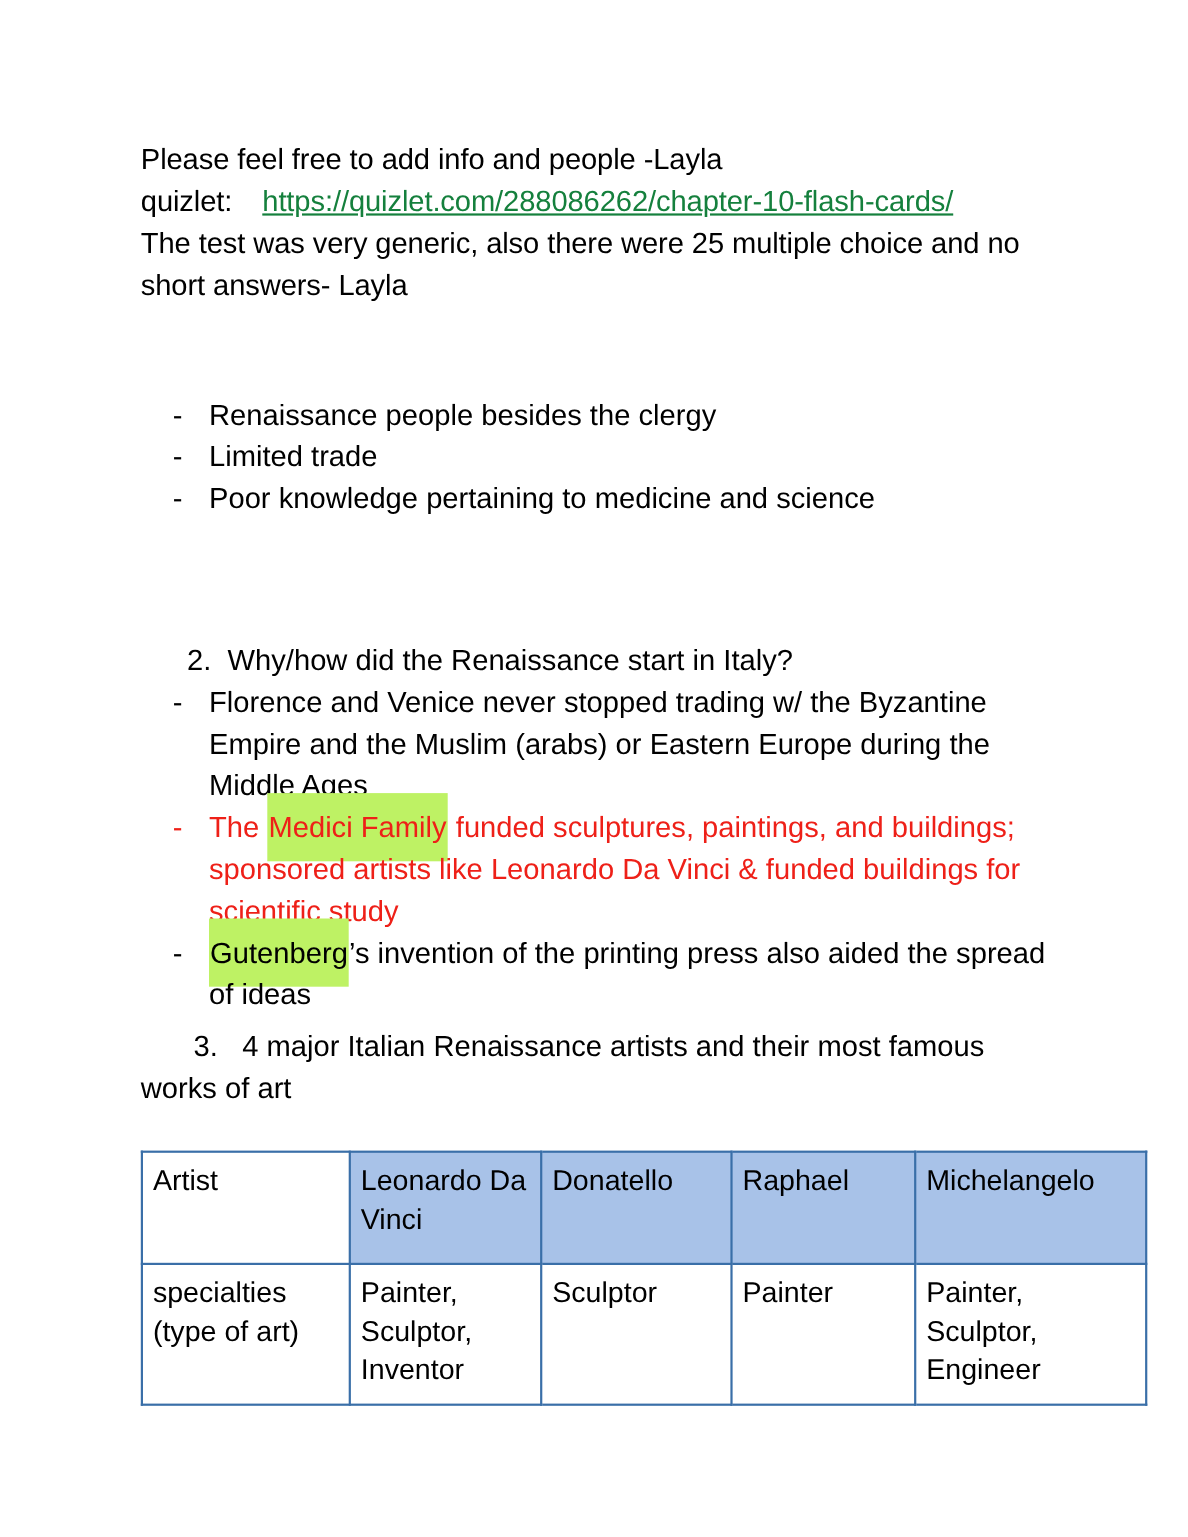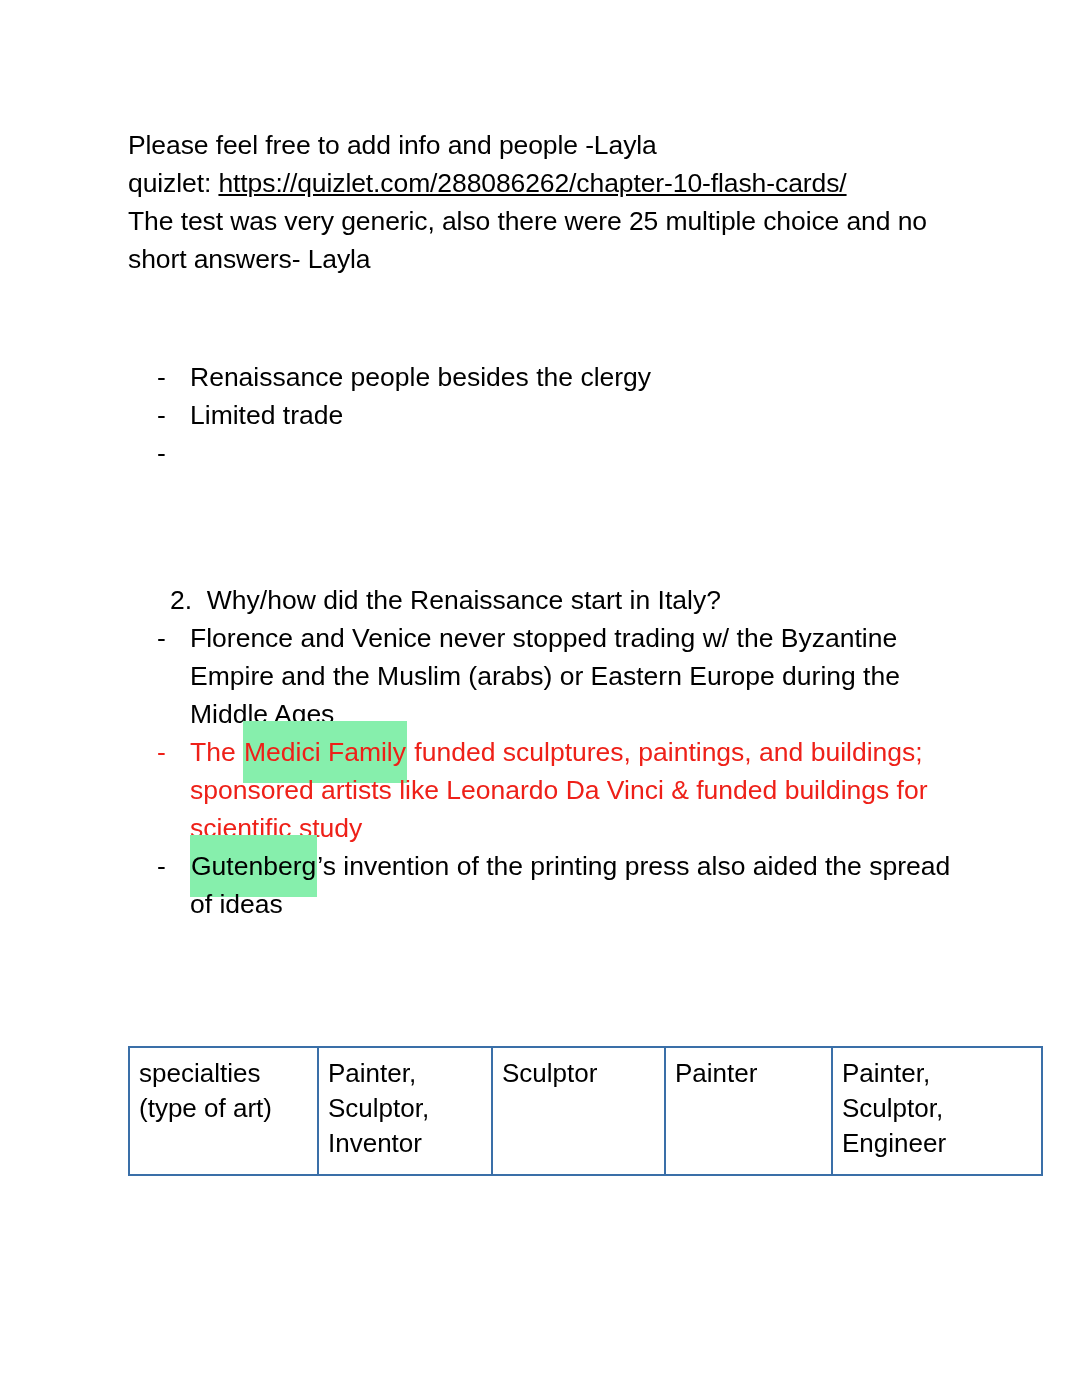--- a/index.html
+++ b/index.html
@@ -26,23 +26,24 @@
     position: absolute;
     left: 128px;
     top: 126px;
     width: 830px;
     font-size: 26.5px;
     line-height: 38px;
     letter-spacing: -0.1px;
   }
   .intro .line { white-space: pre-wrap; }
   .link {
-    color: #000000;
+    color: #15803d;
     text-decoration: underline;
     word-break: break-all;
+    margin-left: 20px;
   }
 
   
   .qgroup { position: absolute; }
 
   .numitem {
     display: block;
     font-size: 26.5px;
     line-height: 38px;
     white-space: pre;
@@ -57,21 +58,21 @@
     margin-left: 0;
   }
   .dashitem > .dash {
     position: absolute;
     left: 29px;
     top: 0;
     width: 14px;
   }
   .red { color: #ee2018; }
   .hl {
-    background-color: #86efac;
+    background-color: #bef264;
     padding: 16px 1px;
     margin-top: 36px;
   }
 
   
   #group1 { left: 128px; top: 358px; width: 840px; }
   #group1 .numitem { padding-left: 32px; }
 
   #group2 { left: 128px; top: 549px; width: 840px; }
   #group2 .numitem { padding-left: 42px; margin-top: 32px; }
@@ -121,36 +122,46 @@
     <div class="line"><span>quizlet: </span><a class="link" href="#">https://quizlet.com/288086262/chapter-10-flash-cards/</a></div>
     <div class="line">The test was very generic, also there were 25 multiple choice and no short answers- Layla</div>
   </div>
 
   <div class="qgroup" id="group1">
 
     <div class="dashitem"><span class="dash">-</span><span>Renaissance people besides the clergy</span></div>
 
     <div class="dashitem"><span class="dash">-</span><span>Limited trade</span></div>
 
-    <div class="dashitem"><span class="dash">-</span></div>
+    <div class="dashitem"><span class="dash">-</span><span>Poor knowledge pertaining to medicine and science</span></div>
   </div>
 
   <div class="qgroup" id="group2">
     <div class="numitem"><span class="num">2.</span><span>&nbsp; </span><span>Why/how did the Renaissance start in Italy?</span></div>
 
     <div class="dashitem"><span class="dash">-</span><span>Florence and Venice never stopped trading w/ the Byzantine Empire and the Muslim (arabs) or Eastern Europe during the Middle Ages</span></div>
 
     <div class="dashitem red"><span class="dash">-</span><span>The </span><span class="hl">Medici Family</span><span> funded sculptures, paintings, and buildings; sponsored artists like Leonardo Da Vinci &amp; funded buildings for scientific study</span></div>
 
     <div class="dashitem"><span class="dash">-</span><span class="hl">Gutenberg</span><span>’s invention of the printing press also aided the spread of ideas</span></div>
   </div>
 
+  <div class="qgroup" id="group3">
+    <div class="q3text"><span class="num">3.</span><span>&nbsp;&nbsp; </span><span>4 major Italian Renaissance artists and their most famous works of art</span></div>
+  </div>
 
   <table class="artist-table">
     <tbody>
+      <tr class="head">
+        <td class="col-label">Artist</td>
+        <td class="col-a hdr-fill">Leonardo Da Vinci</td>
+        <td class="col-b hdr-fill">Donatello</td>
+        <td class="col-c hdr-fill">Raphael</td>
+        <td class="col-d hdr-fill">Michelangelo</td>
+      </tr>
       <tr class="body">
         <td class="col-label">specialties (type of art)</td>
         <td class="col-a">Painter, Sculptor, Inventor</td>
         <td class="col-b">Sculptor</td>
         <td class="col-c">Painter</td>
         <td class="col-d">Painter, Sculptor, Engineer</td>
       </tr>
     </tbody>
   </table>
 

